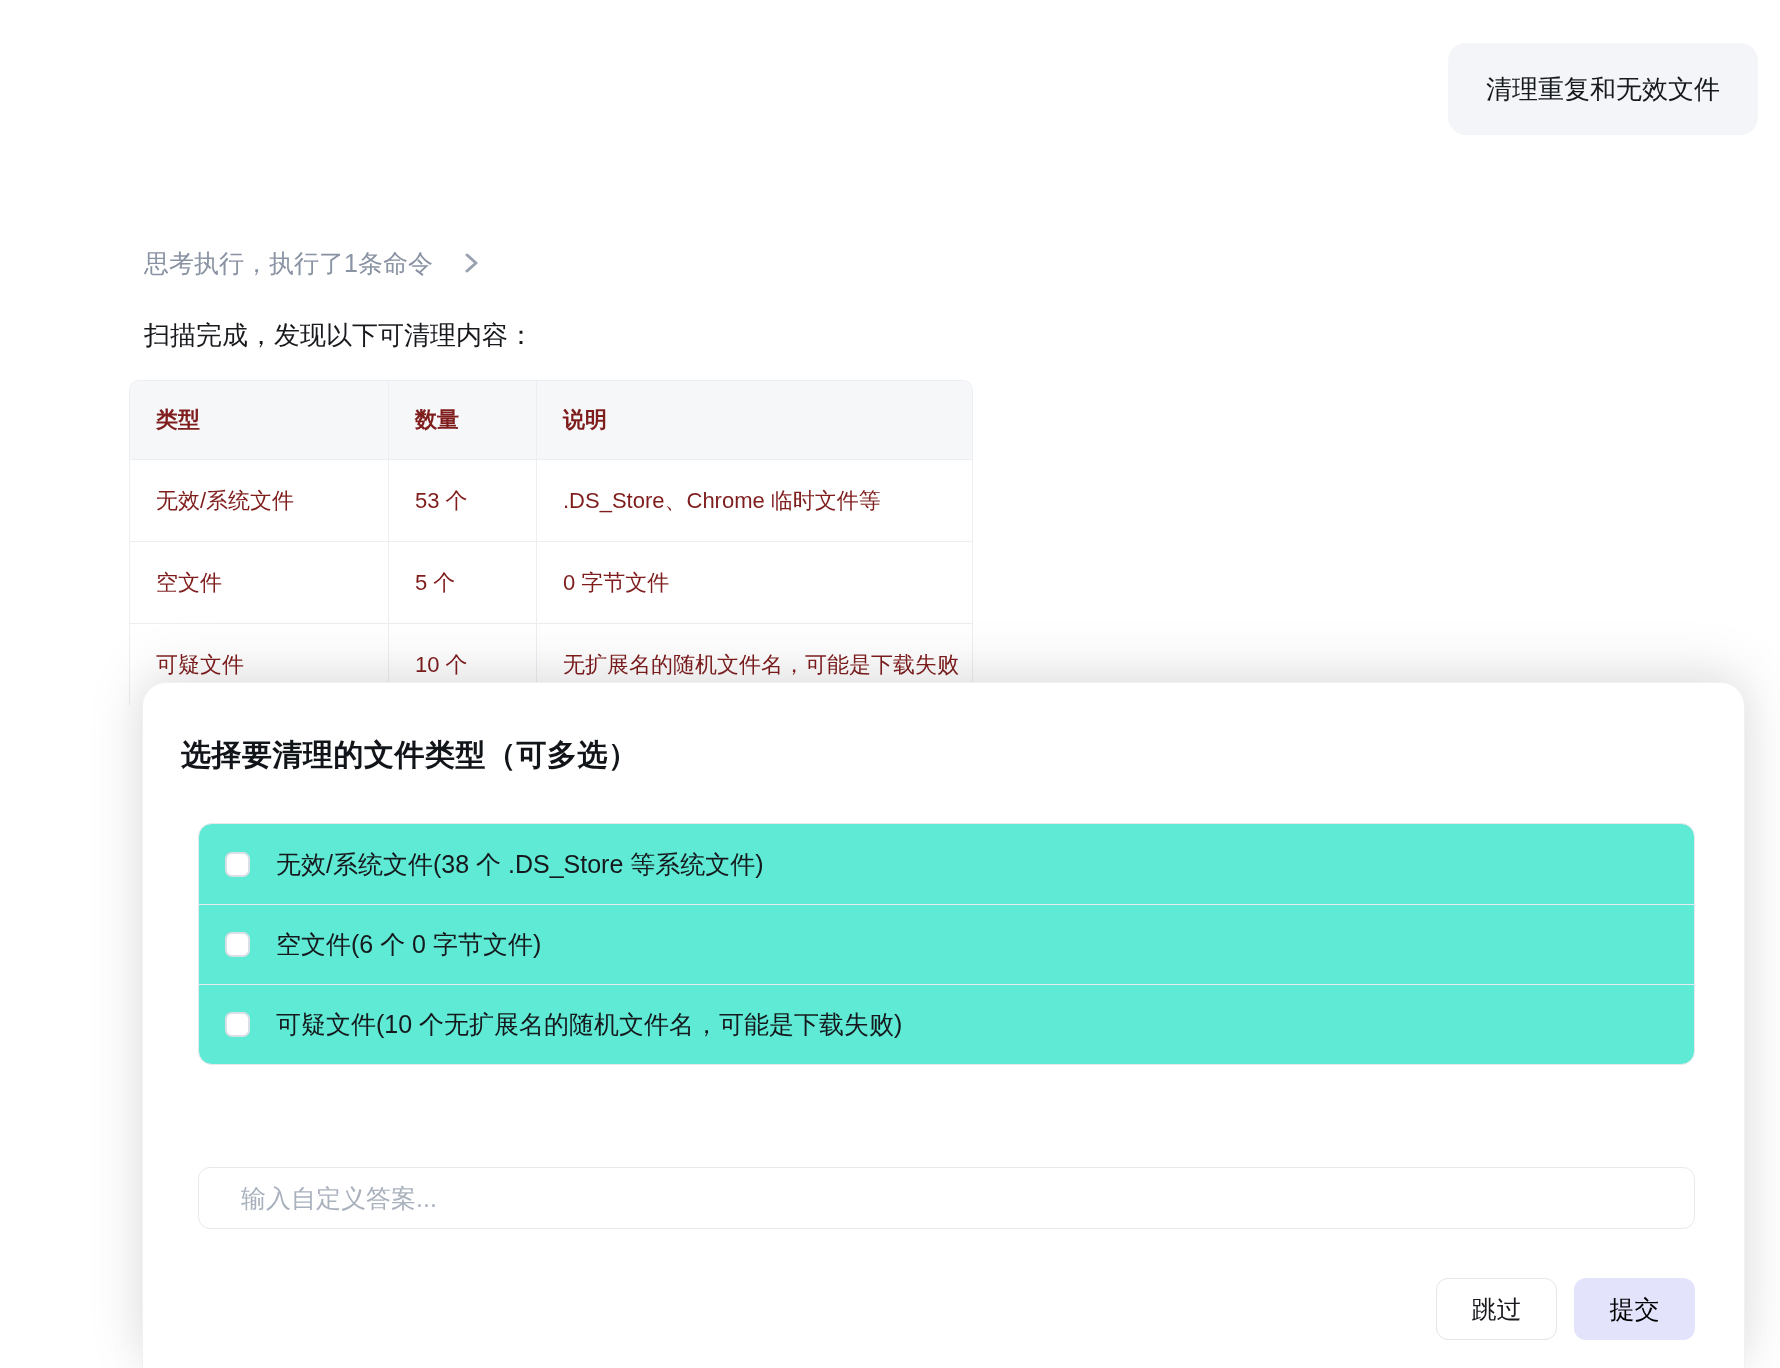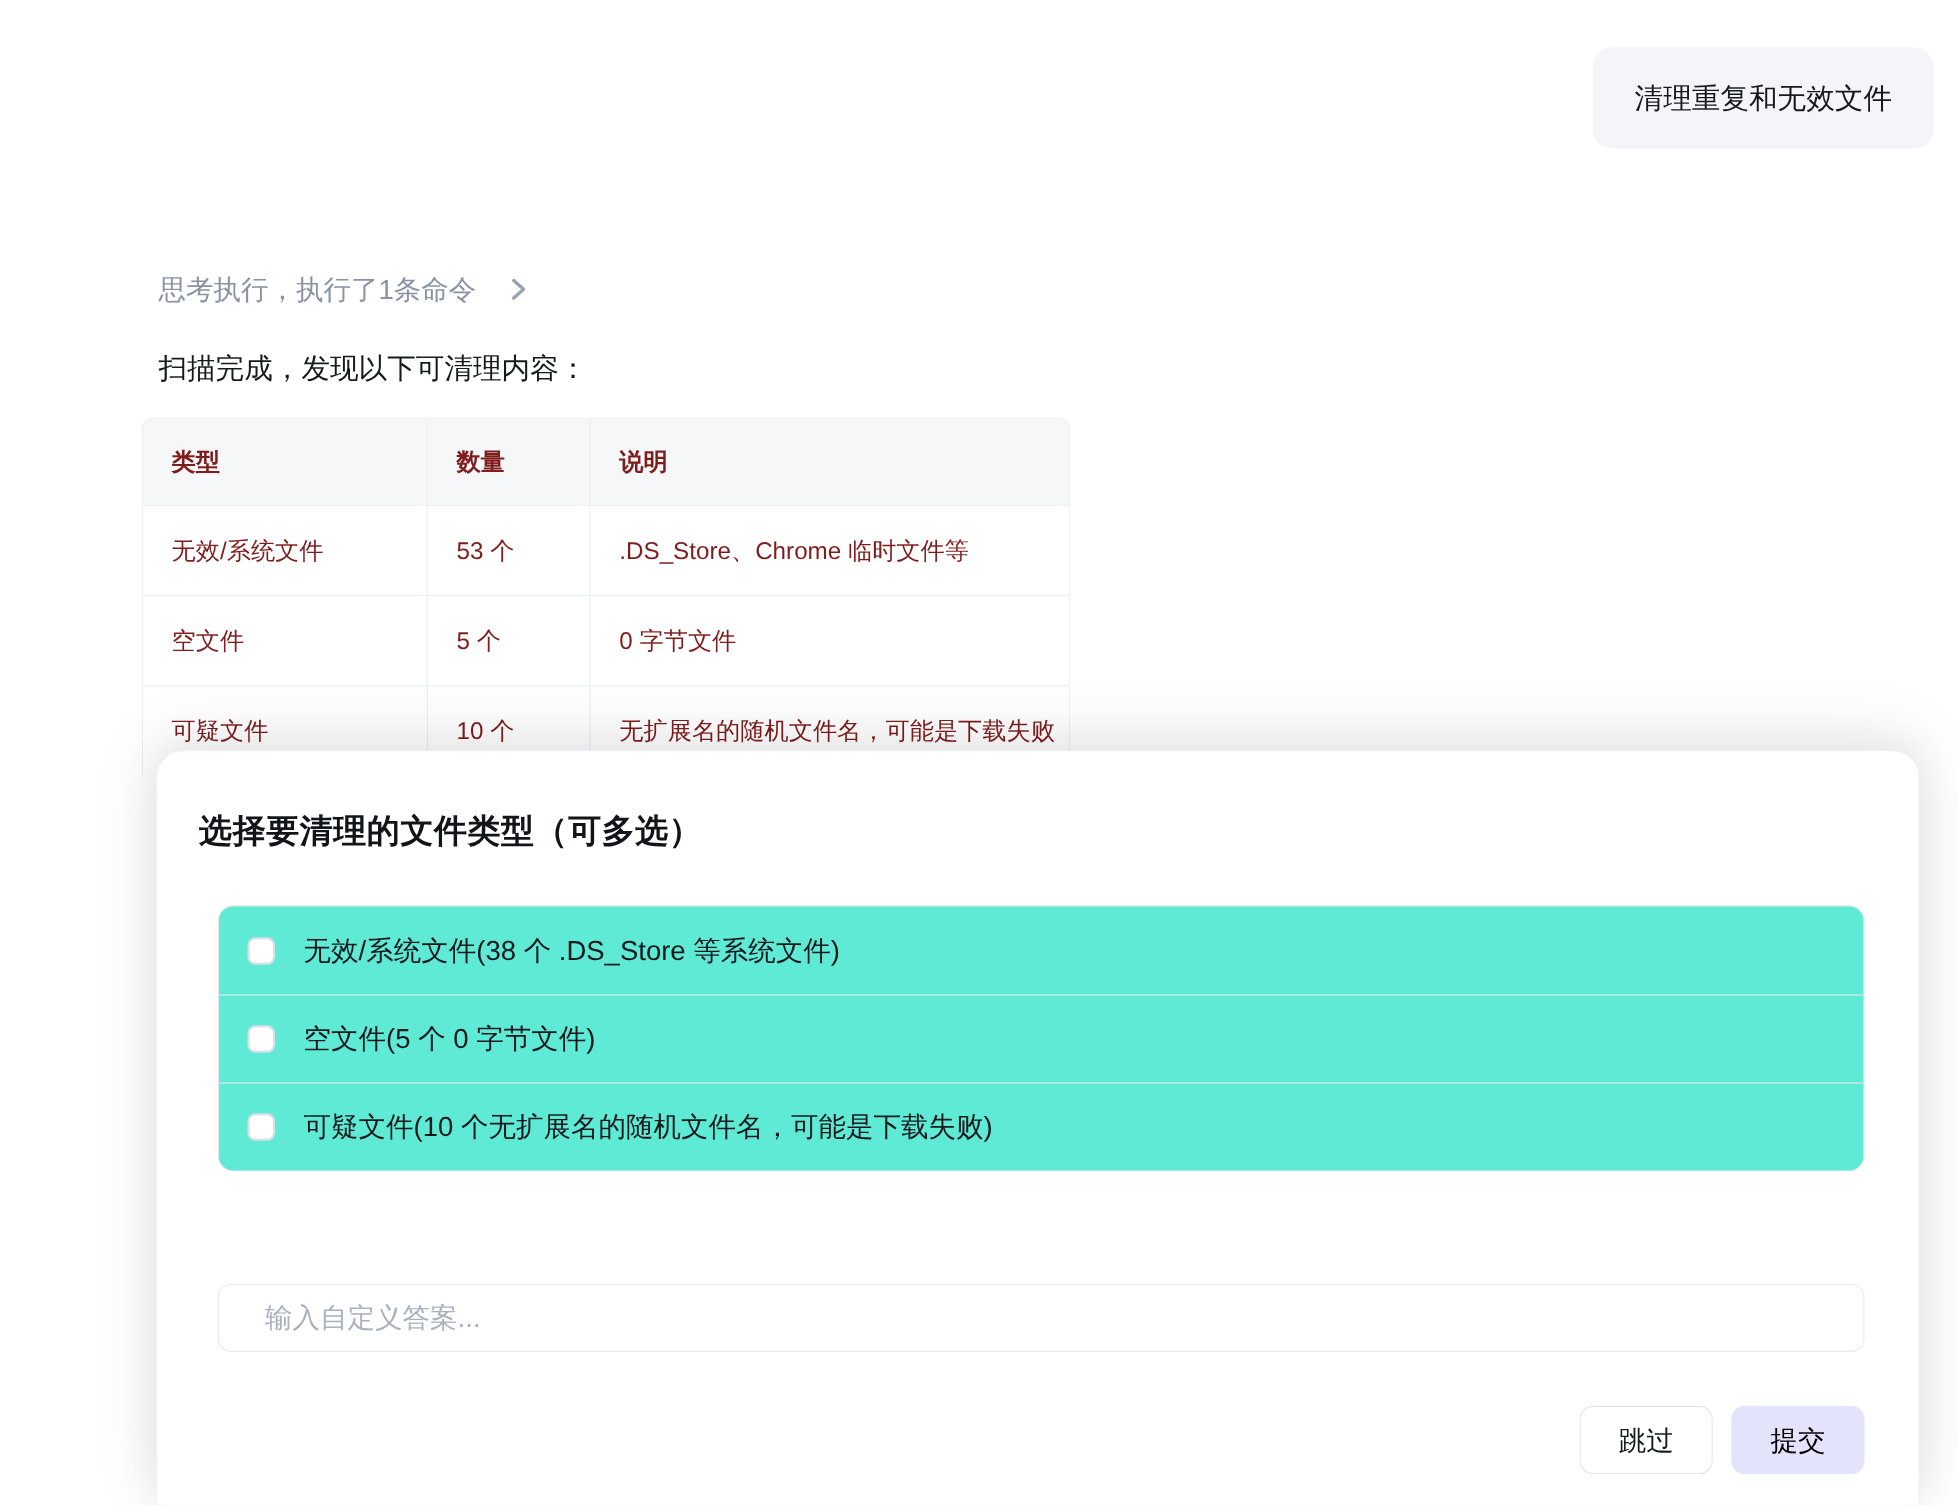--- a/index.html
+++ b/index.html
@@ -159,21 +159,21 @@
 
     <div class="dialog-title">选择要清理的文件类型（可多选）</div>
 
     <div class="options-box">
       <div class="option-row">
         <span class="checkbox"></span>
         <span class="option-label">无效/系统文件(38 个 .DS_Store 等系统文件)</span>
       </div>
       <div class="option-row">
         <span class="checkbox"></span>
-        <span class="option-label">空文件(5 个 0 字节文件)</span>
+        <span class="option-label">空文件(6 个 0 字节文件)</span>
       </div>
       <div class="option-row">
         <span class="checkbox"></span>
         <span class="option-label">可疑文件(10 个无扩展名的随机文件名，可能是下载失败)</span>
       </div>
     </div>
 
     <input class="custom-input" type="text" placeholder="输入自定义答案..." style="">
 
     <div class="dialog-actions">

